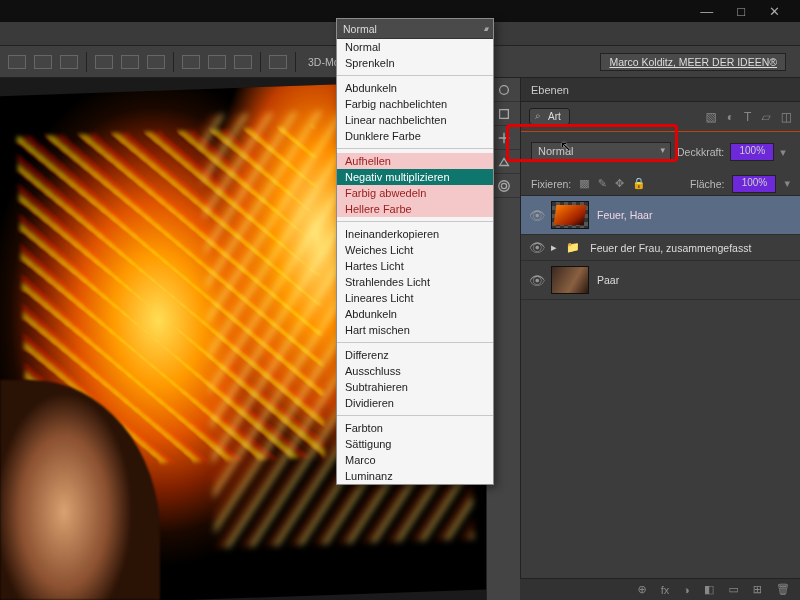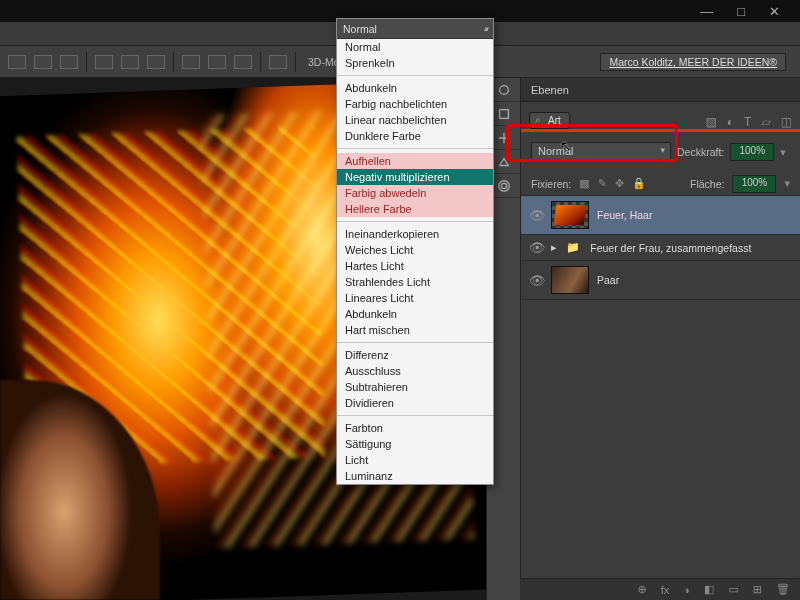--- a/index.html
+++ b/index.html
@@ -29,33 +29,33 @@
   repeating-linear-gradient(-55deg, rgba(255,220,100,.5) 0 5px, rgba(180,50,0,.3) 5px 12px, transparent 12px 20px);
   filter:blur(3px); mix-blend-mode:screen; }
 .hand { position:absolute; left:0; bottom:0; width:160px; height:220px; background:
   radial-gradient(ellipse 80px 140px at 40% 60%, #d9a070 0%, #8a5030 55%, #2a1205 85%);
   border-top-right-radius:80% 70%; filter:blur(1px); }
 .toolstack { width:34px; background:#444; border-left:1px solid #222; }
 .toolstack .slot { height:24px; border-bottom:1px solid #333; display:flex; align-items:center; justify-content:center; }
 .slot svg { width:14px; height:14px; stroke:#aaa; stroke-width:1.5; fill:none; }
 .panels { width:280px; background:#3c3c3c; border-left:1px solid #222; }
 .panelhdr { height:24px; background:#323232; display:flex; align-items:center; padding:0 10px; border-bottom:1px solid #222; }
-.filterrow { height:30px; display:flex; align-items:flex-end; padding:0 8px; gap:8px; border-bottom:3px solid #c2410c; }
+.filterrow { height:30px; display:flex; align-items:center; padding:0 8px; gap:8px; border-bottom:1px solid #c2410c; }
 .pill { background:#494949; border:1px solid #1d1d1d; border-radius:3px; padding:2px 8px 2px 18px; position:relative; color:#ddd; font-size:10px; }
 .pill::before { content:"⌕"; position:absolute; left:5px; top:1px; color:#aaa; }
 .grp { display:flex; gap:10px; margin-left:auto; }
 .grp span { color:#888; font-size:12px; }
 .blendrow { height:40px; display:flex; align-items:center; padding:0 10px; gap:6px; position:relative; }
 .blend-select { width:140px; height:20px; background:#4a4a4a; border:1px solid #222; padding:2px 6px; font-size:10.5px; position:relative; }
 .blend-select::after { content:"▾"; position:absolute; right:5px; top:2px; font-size:9px; color:#aaa; }
 .redbox { border:3px solid #e40000; border-radius:4px; position:absolute; pointer-events:none; }
 .box1 { left:506px; top:124px; width:172px; height:38px; }
 .box2 { left:336px; top:192px; width:158px; height:28px; }
 .lbl { color:#bbb; font-size:10.5px; }
-.pct { background:#14532d; border:1px solid #222; width:44px; height:18px; text-align:center; font-size:10px; padding-top:1px; }
+.pct { background:#6d28d9; border:1px solid #222; width:44px; height:18px; text-align:center; font-size:10px; padding-top:1px; }
 .lockrow { height:24px; display:flex; align-items:center; padding:0 10px; gap:8px; border-bottom:1px solid #2a2a2a; }
 .lockicons { display:flex; gap:8px; }
 .lockicons span { color:#888; font-size:11px; }
 .layers { }
 .layer { display:flex; align-items:center; padding:5px 8px; gap:8px; border-bottom:1px solid #2e2e2e; }
 .layer.sel { background:#5a6b86; }
 .layer.sel .lname { color:#f0d6e0; }
 .eye { color:#999; font-size:13px; width:14px; }
 .thumb { width:38px; height:28px; border:1px solid #111; background:#333; position:relative; }
 .thumb.checker { background:
@@ -246,21 +246,21 @@
       <div class="dd-item">Abdunkeln</div>
       <div class="dd-item">Hart mischen</div>
       <div class="dd-sep"></div>
       <div class="dd-item">Differenz</div>
       <div class="dd-item">Ausschluss</div>
       <div class="dd-item">Subtrahieren</div>
       <div class="dd-item">Dividieren</div>
       <div class="dd-sep"></div>
       <div class="dd-item">Farbton</div>
       <div class="dd-item">Sättigung</div>
-      <div class="dd-item">Licht</div>
+      <div class="dd-item">Marco</div>
       <div class="dd-item">Luminanz</div>
     </div>
 </div>
 
 <div class="redbox box1"></div>
 <div class="redbox box2"></div>
 <span class="cursor-pointer" style="left:560px; top:138px;">↖</span>
 <span class="cursor-pointer" style="left:448px; top:215px;">↖</span>
 
 </body></html>

